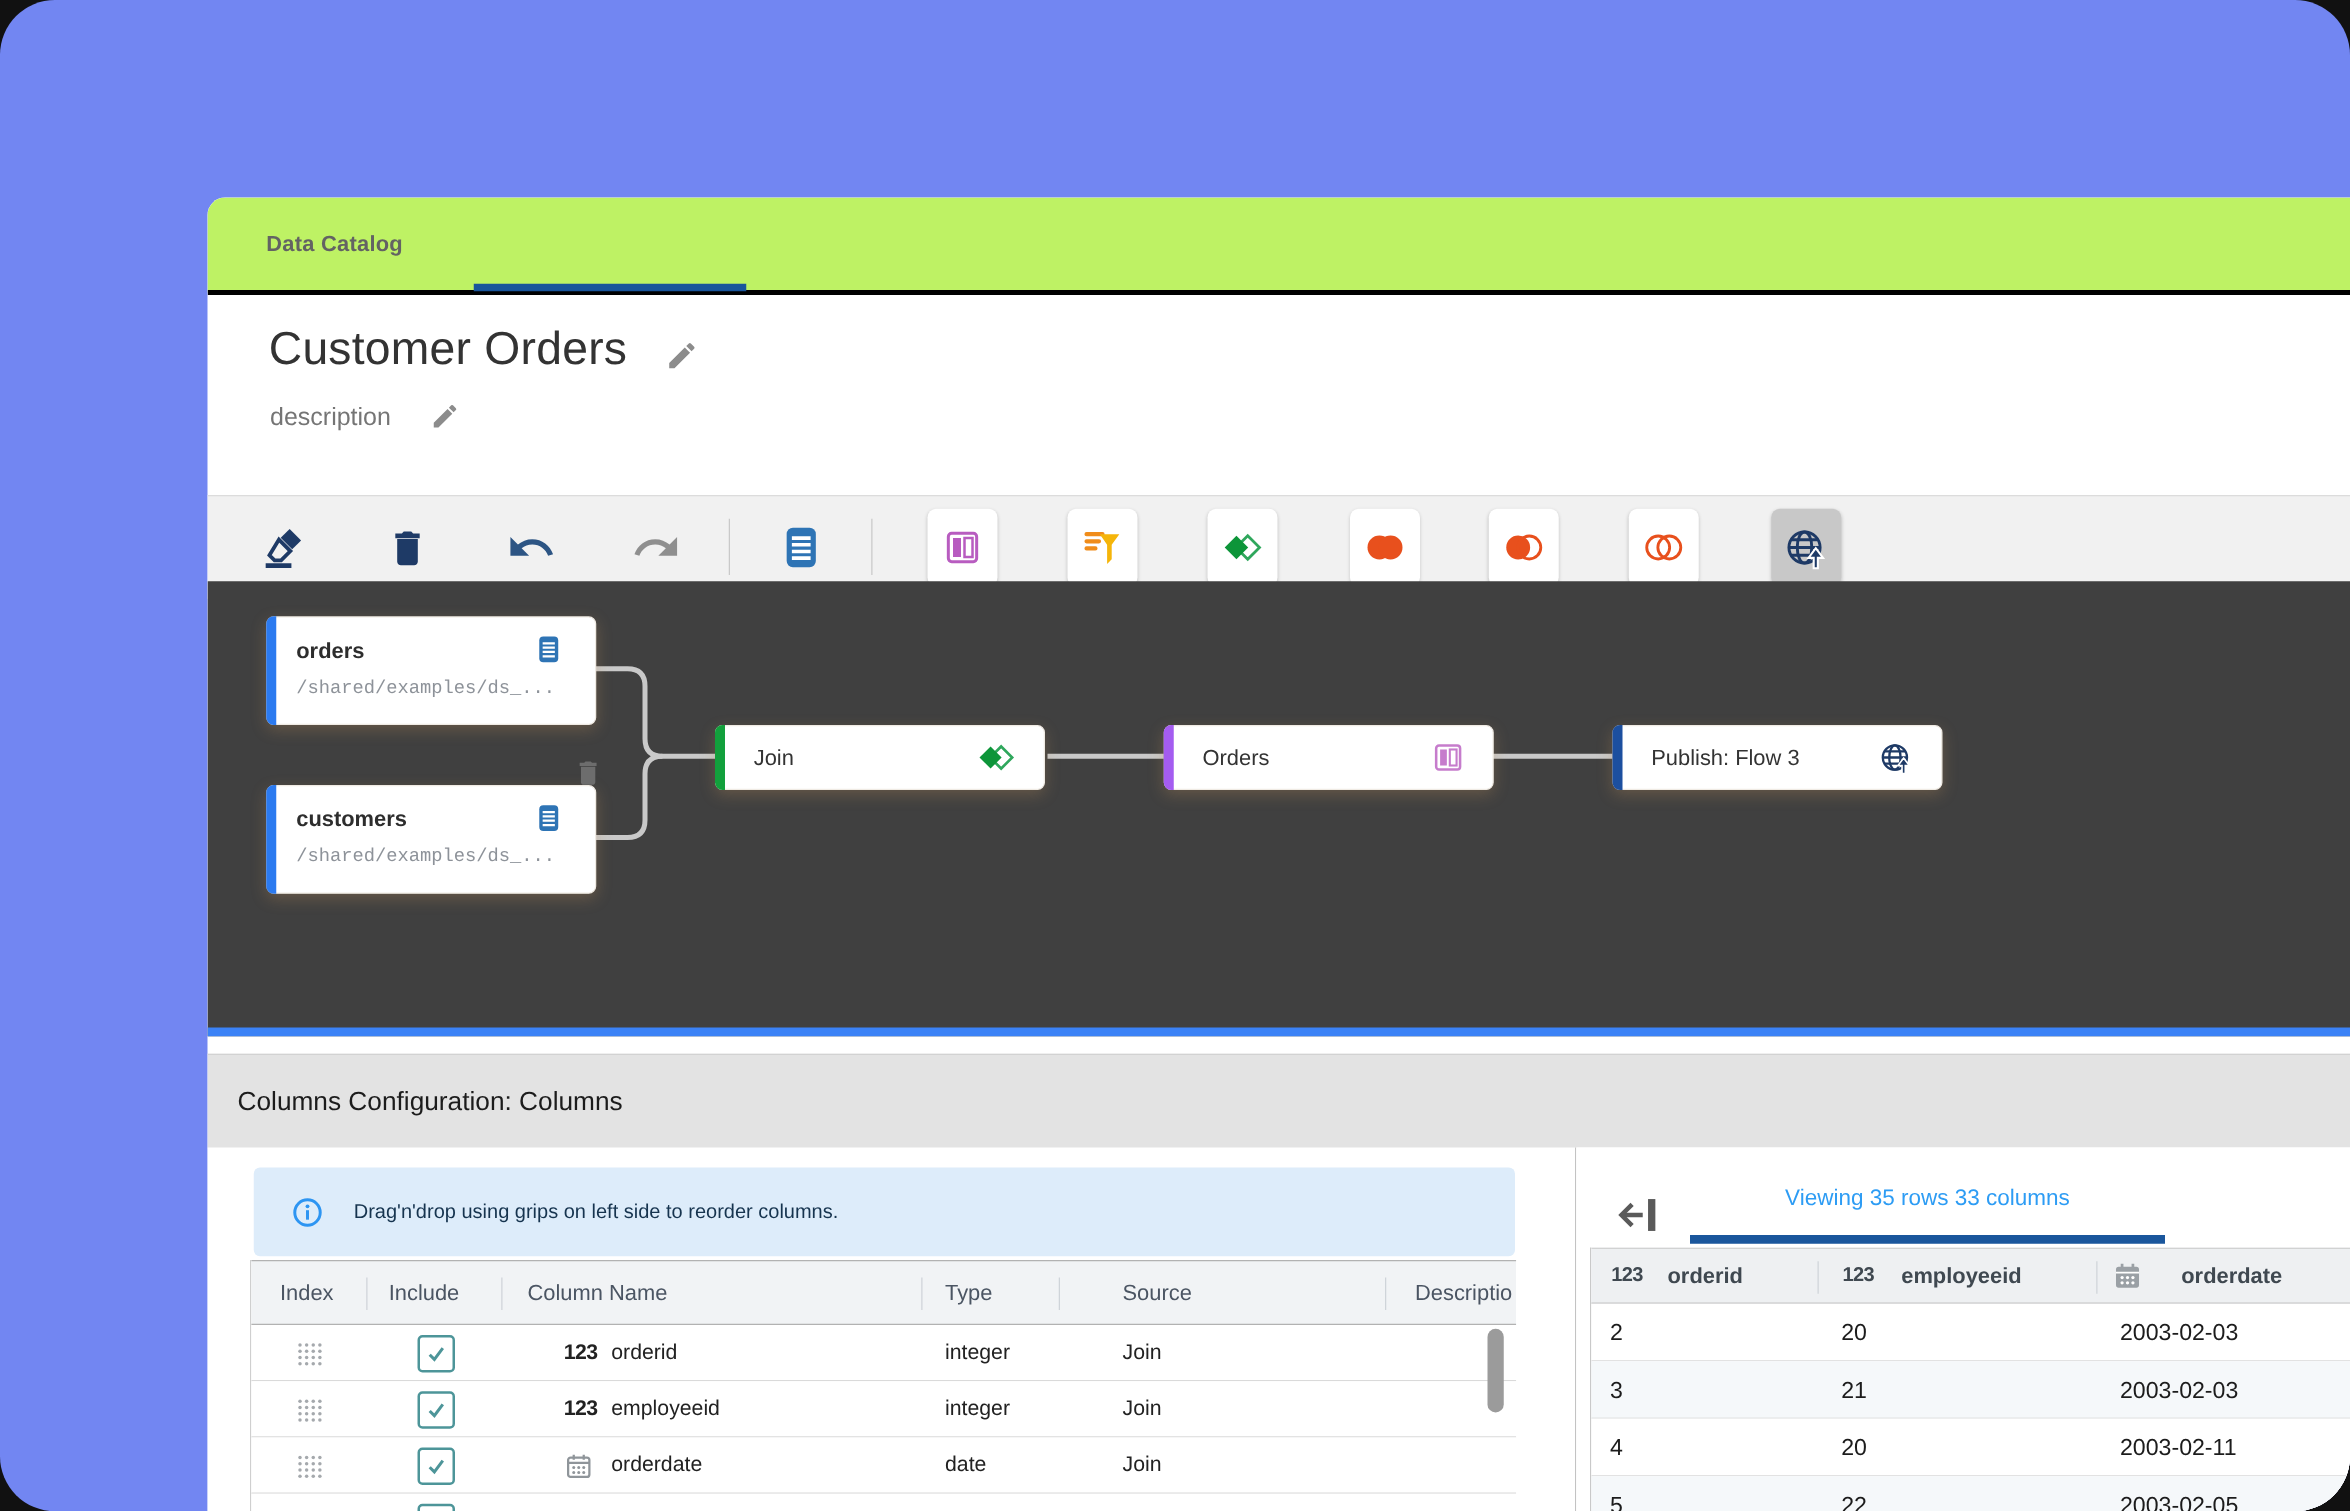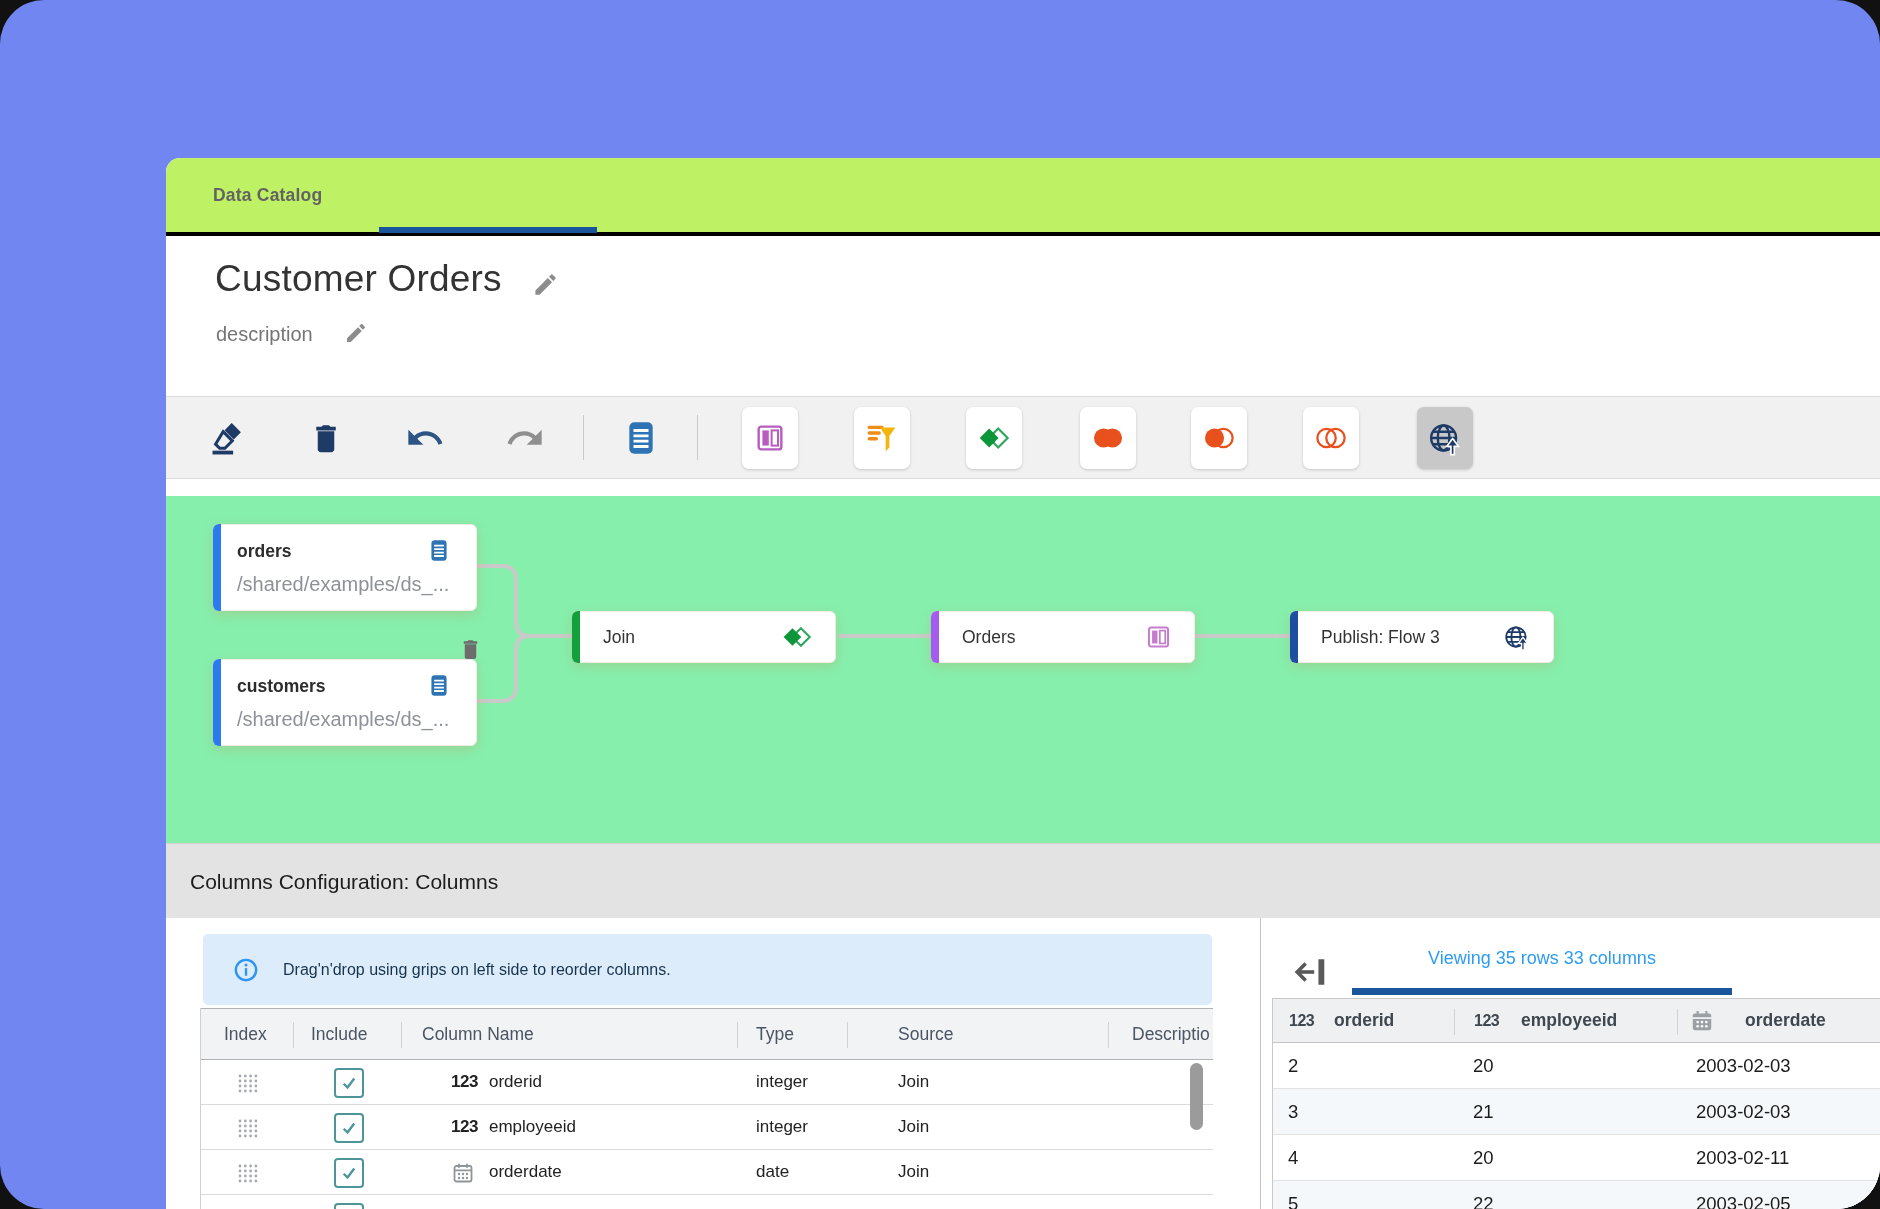--- a/index.html
+++ b/index.html
@@ -22,27 +22,27 @@
 
   
   .toolbar{position:absolute;left:0;top:238px;right:0;height:81px;background:#f1f1f1;border-top:1px solid #dcdcdc;border-bottom:1px solid #dcdcdc;}
   .tbi{position:absolute;top:50%;transform:translate(-50%,-50%);cursor:pointer;}
   .tb-sep{position:absolute;top:18px;width:1px;height:45px;background:#c9c9c9;}
   .tb-box{position:absolute;top:50%;transform:translate(-50%,-50%);width:56px;height:62px;border-radius:7px;background:#fff;
           box-shadow:0 1px 3px rgba(0,0,0,.18);display:flex;align-items:center;justify-content:center;cursor:pointer;}
   .tb-box.selected{background:#c8c8c8;}
 
   
-  .canvas{position:absolute;left:0;top:338px;right:0;height:357px;background:#86efac;border-bottom:4px solid #3b82f6;}
+  .canvas{position:absolute;left:0;top:307px;right:0;height:357px;background:#404040;border-bottom:7px solid #3b82f6;}
   .node{position:absolute;background:#fff;border:1px solid #f0ebe4;border-radius:6px;
         box-shadow:0 4px 12px rgba(196,146,90,.28);}
   .node .edge{position:absolute;left:-1px;top:-1px;bottom:-1px;width:8px;border-radius:6px 0 0 6px;}
   .src-node{width:262px;height:85px;}
   .src-title{position:absolute;left:23px;top:16px;font-size:17.5px;font-weight:600;color:#2d2d2d;}
-  .src-path{position:absolute;left:23px;top:48px;font-size:20px;color:#8d9299;}
+  .src-path{position:absolute;left:23px;top:48px;font-size:15px;color:#8d9299;font-family:Liberation Mono, monospace;}
   .op-node{width:262px;height:50px;}
   .op-label{position:absolute;left:30px;top:0;line-height:50px;font-size:17.5px;color:#333;}
   .node-icon-r{position:absolute;right:22px;top:50%;transform:translateY(-50%);}
   .doc-corner{position:absolute;right:24px;top:12px;}
 
   
   .section-bar{position:absolute;left:0;top:685px;right:0;height:75px;background:#e3e3e3;border-top:1px solid #d2d2d2;}
   .section-title{position:absolute;left:24px;top:0;line-height:75px;font-size:21px;color:#1c1c1c;}
   .bottom{position:absolute;left:0;top:760px;right:0;bottom:0;background:#fff;}
   .v-divider{position:absolute;left:1094px;top:760px;bottom:0;width:1px;background:#c3c3c3;}

